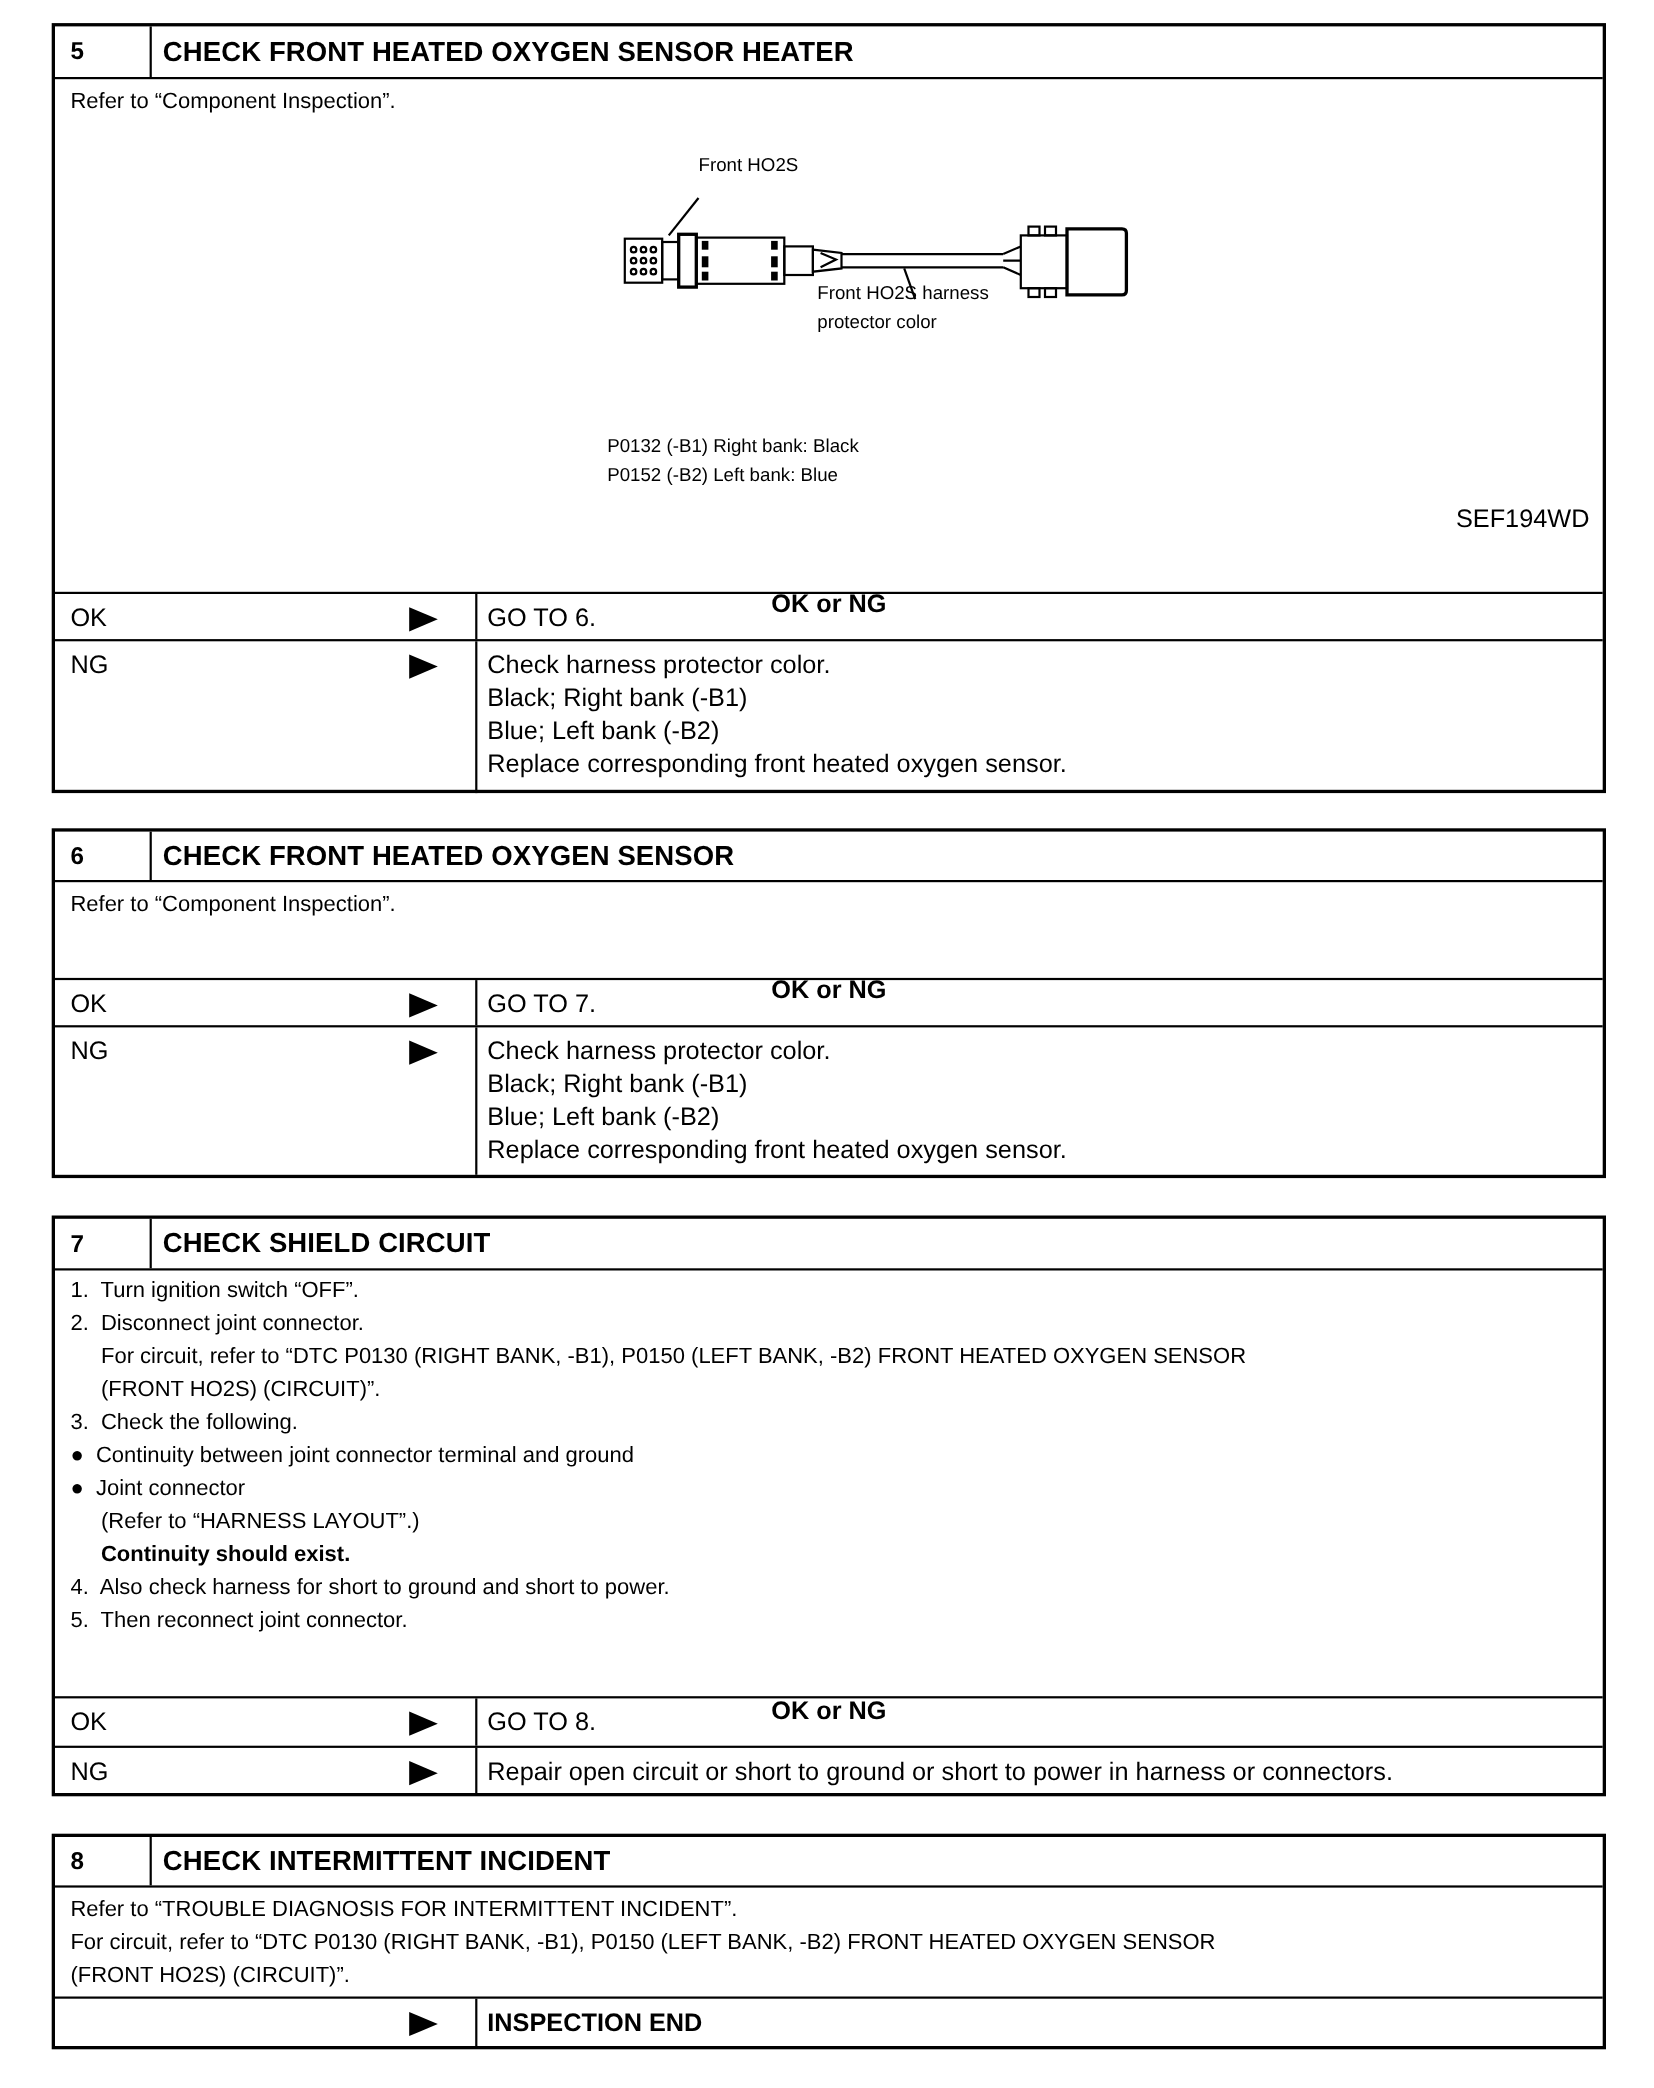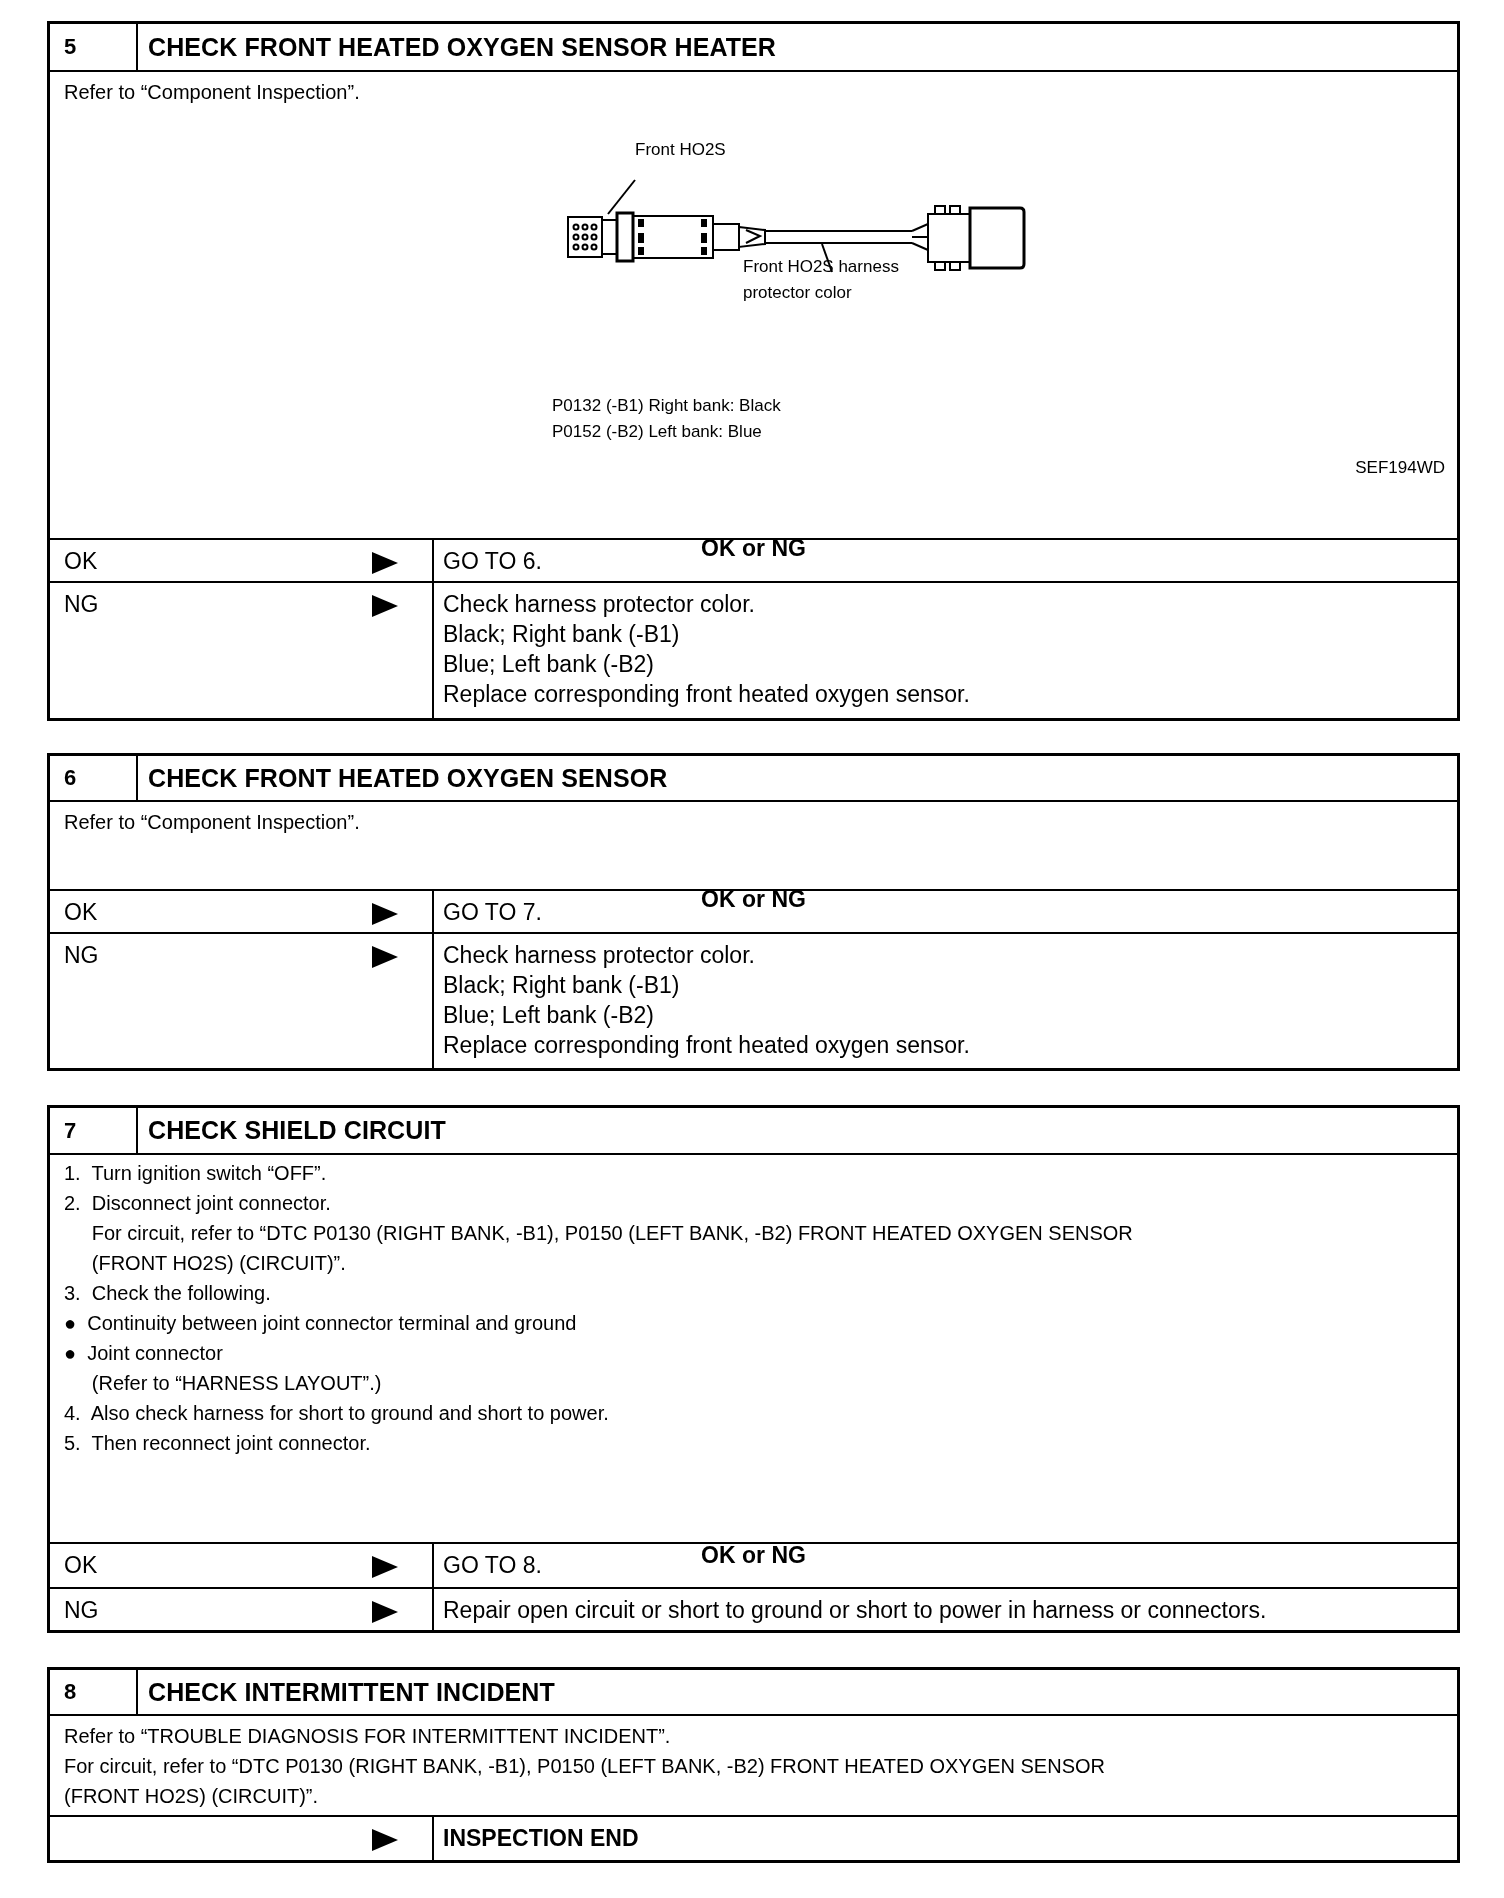--- a/index.html
+++ b/index.html
@@ -11,21 +11,21 @@
   .txt { position:absolute; left:14px; font-size:20px; line-height:30px; white-space:nowrap; }
   .okng { position:absolute; left:0; right:0; text-align:center; font-weight:bold; font-size:23px;margin-top:36px; }
   .row { position:absolute; left:0; right:0; border-top:2px solid #000; box-sizing:border-box; }
   .row .lbl { position:absolute; left:14px; top:6px; font-size:23px; line-height:30px; }
   .row .arrow { position:absolute; left:322px; top:12px; width:0; height:0; border-top:11px solid transparent; border-bottom:11px solid transparent; border-left:26px solid #000; }
   .row .div { position:absolute; left:382px; top:0; bottom:0; border-left:2px solid #000; }
   .row .res { position:absolute; left:393px; top:6px; font-size:23px; line-height:30px; white-space:nowrap; }
   .row .res div { height:30px; }
   .bold { font-weight:bold; }
   .diag-label { position:absolute; font-size:17px; line-height:26px; white-space:nowrap; }
-  .code { position:absolute; font-size:17px; right:12px; }
+  .code { position:absolute; font-size:23px; right:12px; }
   svg.sensor { position:absolute; }
 </style>
 </head>
 <body>
 
 <div class="box" style="top:21px;height:700px;">
   <div class="hdr" style="height:48px;">
     <div class="num">5</div>
     <div class="ttl">CHECK FRONT HEATED OXYGEN SENSOR HEATER</div>
   </div>
@@ -134,20 +134,21 @@
   </div>
   <div class="txt" style="top:50px;left:14px;">
     <div style="white-space:pre;">1.  Turn ignition switch “OFF”.</div>
     <div style="white-space:pre;">2.  Disconnect joint connector.</div>
     <div style="white-space:pre;">     For circuit, refer to “DTC P0130 (RIGHT BANK, -B1), P0150 (LEFT BANK, -B2) FRONT HEATED OXYGEN SENSOR</div>
     <div style="white-space:pre;">     (FRONT HO2S) (CIRCUIT)”.</div>
     <div style="white-space:pre;">3.  Check the following.</div>
     <div style="white-space:pre;">●  Continuity between joint connector terminal and ground</div>
     <div style="white-space:pre;">●  Joint connector</div>
     <div style="white-space:pre;">     (Refer to “HARNESS LAYOUT”.)</div>
+    <div class="bold" style="white-space:pre;">     Continuity should exist.</div>
     <div style="white-space:pre;">4.  Also check harness for short to ground and short to power.</div>
     <div style="white-space:pre;">5.  Then reconnect joint connector.</div>
   </div>
   <div class="okng" style="top:398px;">OK or NG</div>
 
   <div class="row" style="top:434px;height:45px;">
     <div class="lbl">OK</div>
     <div class="arrow"></div>
     <div class="div"></div>
     <div class="res">

